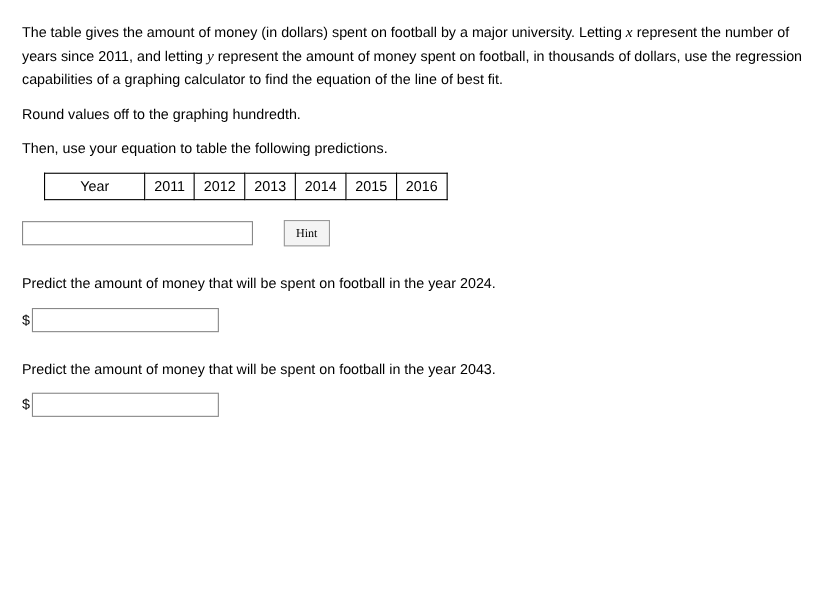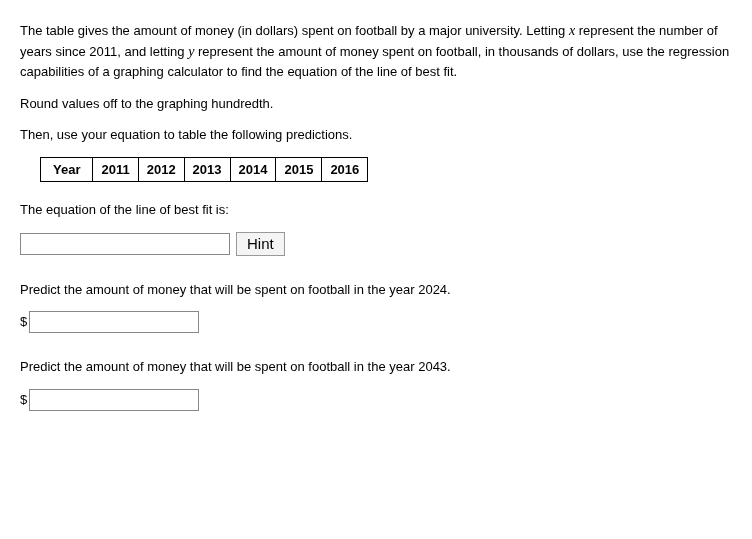--- a/index.html
+++ b/index.html
@@ -24,26 +24,26 @@
     }
     table.data-table {
       border-collapse: collapse;
       margin: 6px 0 18px 20px;
     }
     table.data-table th, table.data-table td {
       border: 1px solid #000;
       padding: 2px 8px;
       text-align: right;
       font-size: 13px;
-      font-weight: bold;
+      font-weight: normal;
     }
     table.data-table .row-header {
-      font-weight: bold;
+      font-weight: normal;
       text-align: center;
-      padding: 2px 12px;
+      padding: 2px 32px;
     }
     .question-block {
       margin-top: 18px;
       margin-bottom: 24px;
     }
     .answer-row {
       margin-top: 12px;
       display: flex;
       align-items: center;
     }
@@ -53,27 +53,27 @@
       padding: 2px 4px;
       font-size: 13px;
     }
     .eq-input {
       width: 210px;
     }
     .money-input {
       width: 170px;
     }
     .hint-btn {
-      margin-left: 6px;
+      margin-left: 28px;
       border: 1px solid #999;
       background: #f4f4f4;
       height: 24px;
       padding: 0 10px;
-      font-size: 15px;
-      font-family: Liberation Sans, sans-serif;
+      font-size: 11px;
+      font-family: Liberation Serif, serif;
       cursor: pointer;
     }
     .dollar-prefix {
       margin-right: 2px;
     }
   </style>
 </head>
 <body>
 
 <div class="problem-text">
@@ -94,21 +94,20 @@
     <td>2012</td>
     <td>2013</td>
     <td>2014</td>
     <td>2015</td>
     <td>2016</td>
   </tr>
 </tbody>
   </table>
 
 <div class="question-block">
-  <div>The equation of the line of best fit is:</div>
   <div class="answer-row">
     <input type="text" class="eq-input" value="" style="">
     <button class="hint-btn">Hint</button>
   </div>
 </div>
 
 <div class="question-block">
   <div>Predict the amount of money that will be spent on football in the year 2024.</div>
   <div class="answer-row">
     <span class="dollar-prefix">$</span>

